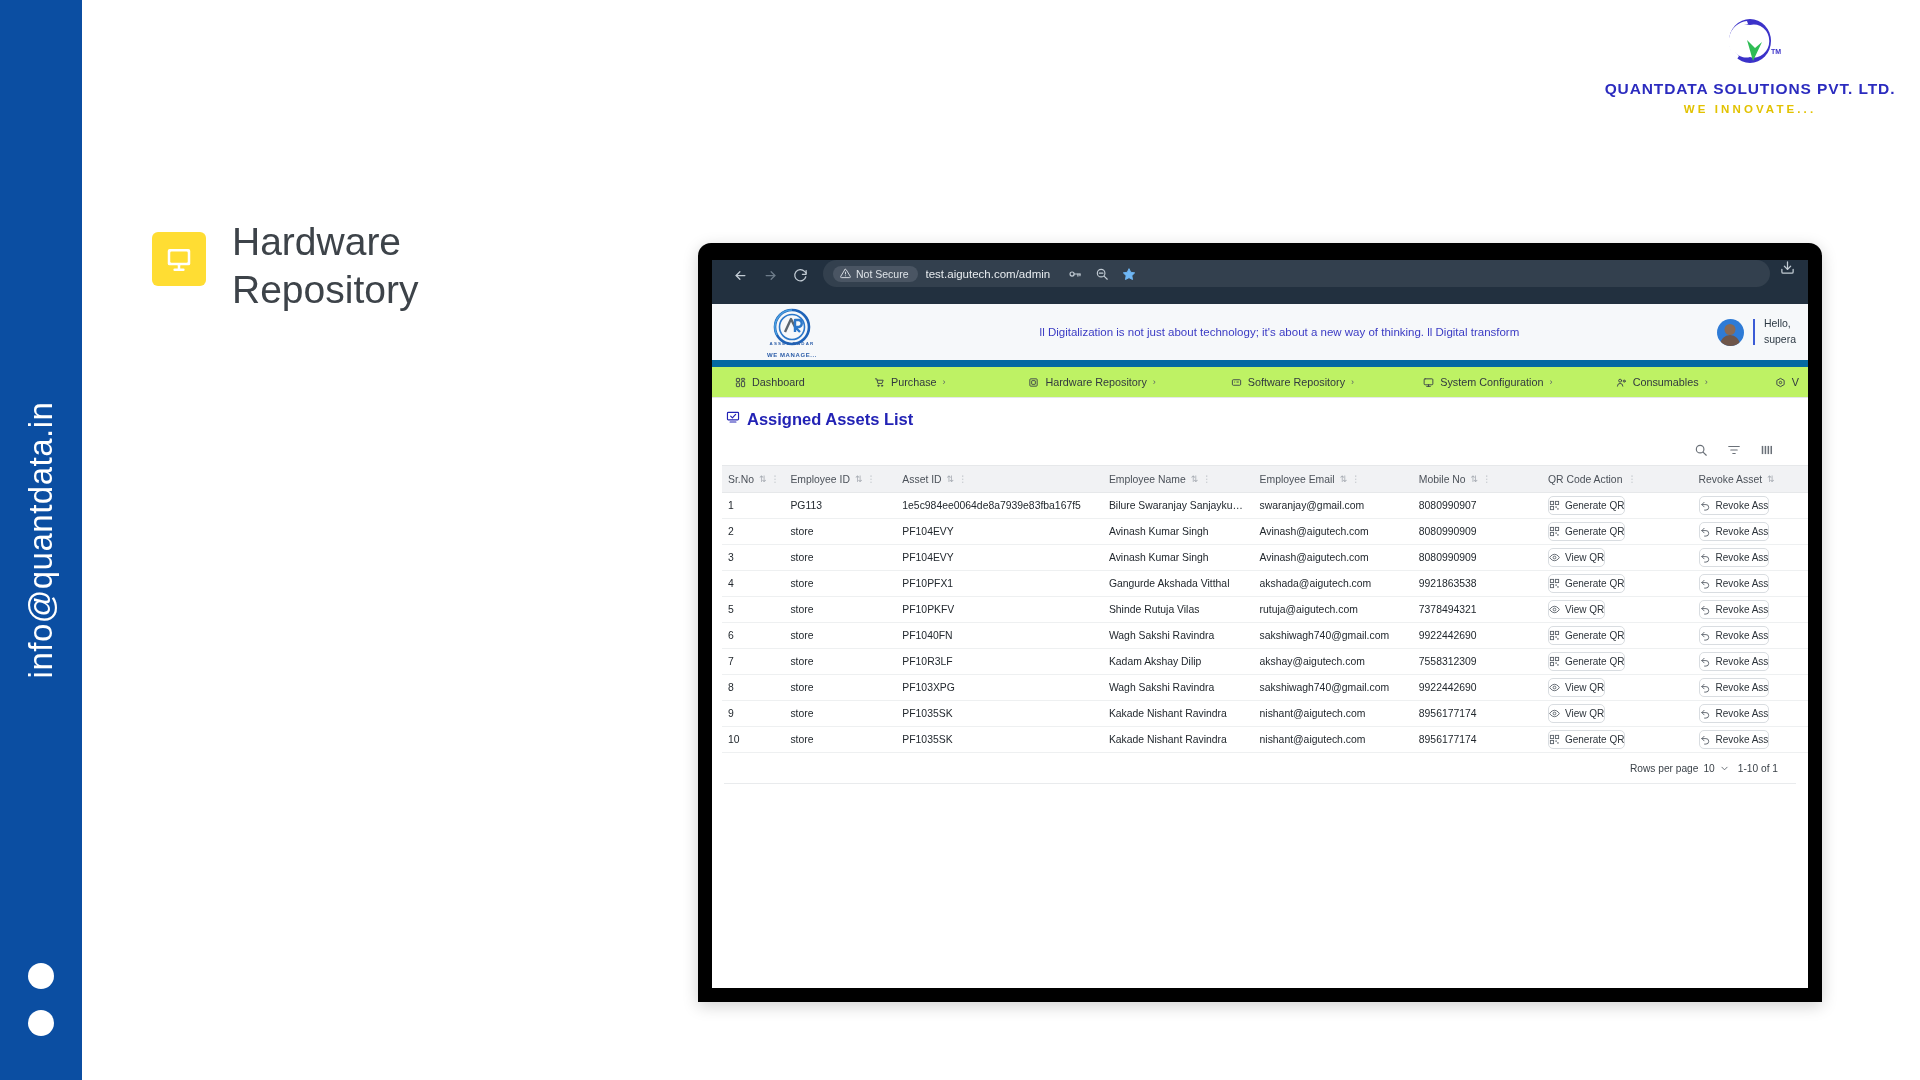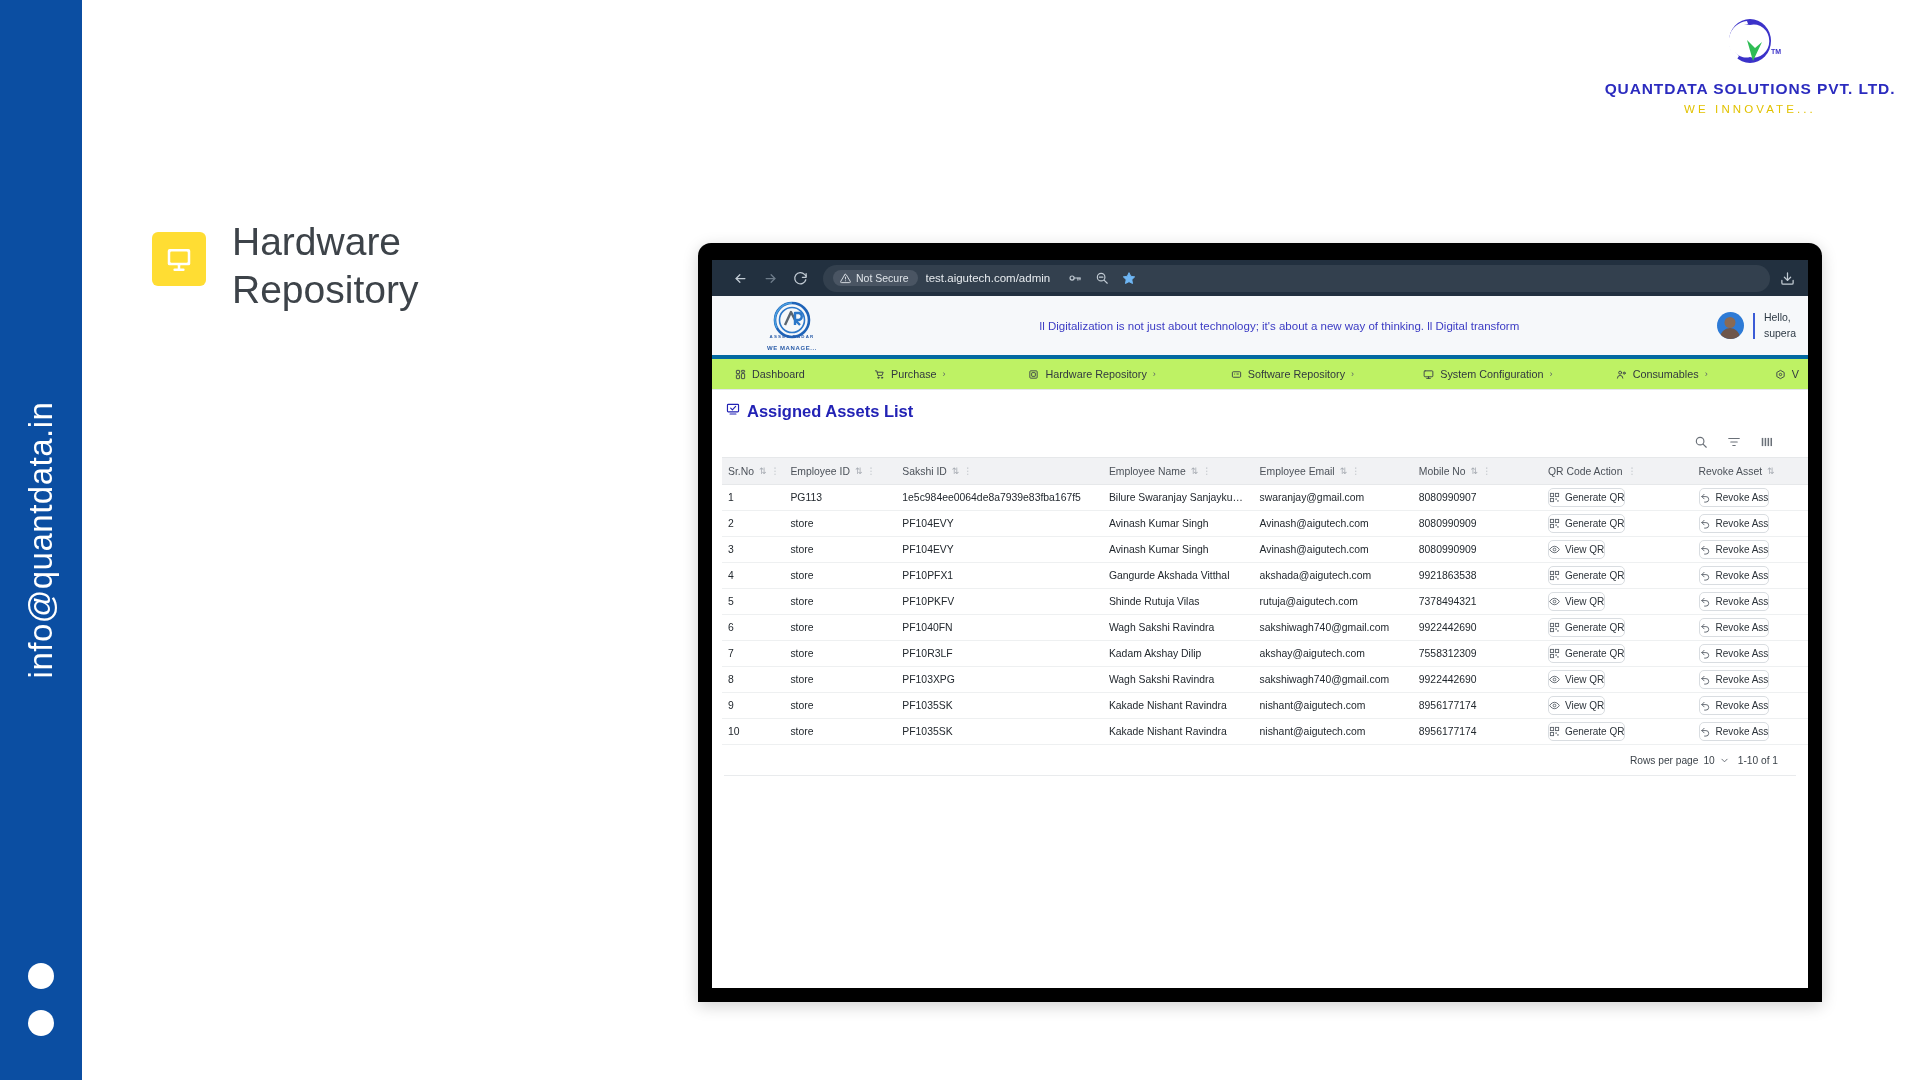--- a/index.html
+++ b/index.html
@@ -84,21 +84,21 @@
     right: 20px; top: 14px;
     width: 300px;
     text-align: center;
   }
   .brand-mark { height: 62px; display:flex; align-items:center; justify-content:center; }
   .brand-name {
     font-size: 15.5px; font-weight: bold; color: #2b2bbf;
     letter-spacing: 0.9px; margin-top: 4px; white-space: nowrap;
   }
   .brand-tag {
-    font-size: 11.5px; font-weight: normal; color: #e2c200;
+    font-size: 11.5px; font-weight: bold; color: #e2c200;
     letter-spacing: 3.1px; margin-top: 5px;
   }
 
   
   .laptop { position: absolute; left: 698px; top: 243px; }
   .laptop-screen {
     position: relative;
     width: 1124px; height: 759px;
     background: #000000;
     border-radius: 13px 13px 0 0;
@@ -107,23 +107,23 @@
   }
 
   
   .browser {
     width: 100%; height: 100%;
     background: #f8f9fb;
     overflow: hidden;
     display: flex; flex-direction: column;
   }
   .browser-bar {
-    height: 36px; flex: none;
+    height: 44px; flex: none;
     background: #22303f;
-    display: flex; align-items: center;
+    display: flex; align-items: flex-start;
     padding: 0 13px;
     gap: 0;
   }
   .nav-btn {
     width: 30px; height: 30px;
     display: flex; align-items: center; justify-content: center;
     color: #c2cbd4;
   }
   .nav-btn.disabled { color: #6e7c8a; }
   .omnibox {
@@ -161,21 +161,21 @@
     display: flex; align-items: center; gap: 10px;
     margin-left: 10px; flex: none; color: #c2cbd4;
   }
 
   
   .app-header {
     height: 63px; flex: none;
     background: #f6f8fa;
     display: flex; align-items: center;
     padding: 0 12px 0 30px;
-    border-bottom: 4px solid #0369a1;
+    border-bottom: 7px solid #0369a1;
     justify-content: space-between;
   }
   .app-logo { width: 100px; display: flex; flex-direction: column; align-items: center; flex:none; }
   .app-logo-tag { font-size: 6px; color: #2a5ca8; letter-spacing: .6px; font-weight: bold; margin-top:1px;}
   .marquee {
     flex: 1;
     text-align: center;
     font-size: 11.5px;
     color: #3b3bc4;
     white-space: nowrap;
@@ -585,21 +585,21 @@
                     </th>
                   <th>
                       <div class="th-inner">
                         <span>Employee ID</span>
                         <span class="sort-ic">⇅</span>
                         <span class="menu-ic">⋮</span>
                       </div>
                     </th>
                   <th>
                       <div class="th-inner">
-                        <span>Sakshi ID</span>
+                        <span>Asset ID</span>
                         <span class="sort-ic">⇅</span>
                         <span class="menu-ic">⋮</span>
                       </div>
                     </th>
                   <th>
                       <div class="th-inner">
                         <span>Employee Name</span>
                         <span class="sort-ic">⇅</span>
                         <span class="menu-ic">⋮</span>
                       </div>

